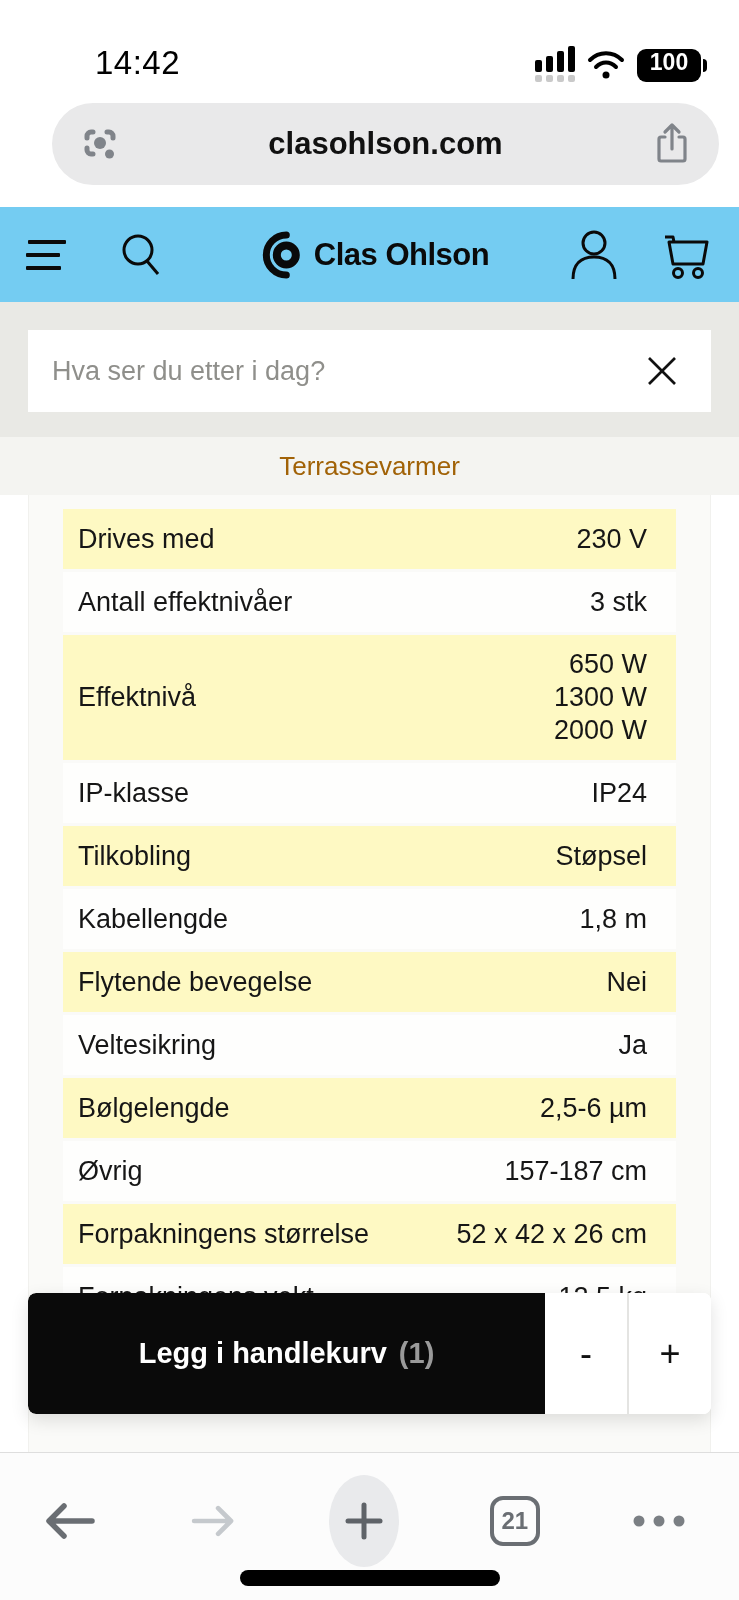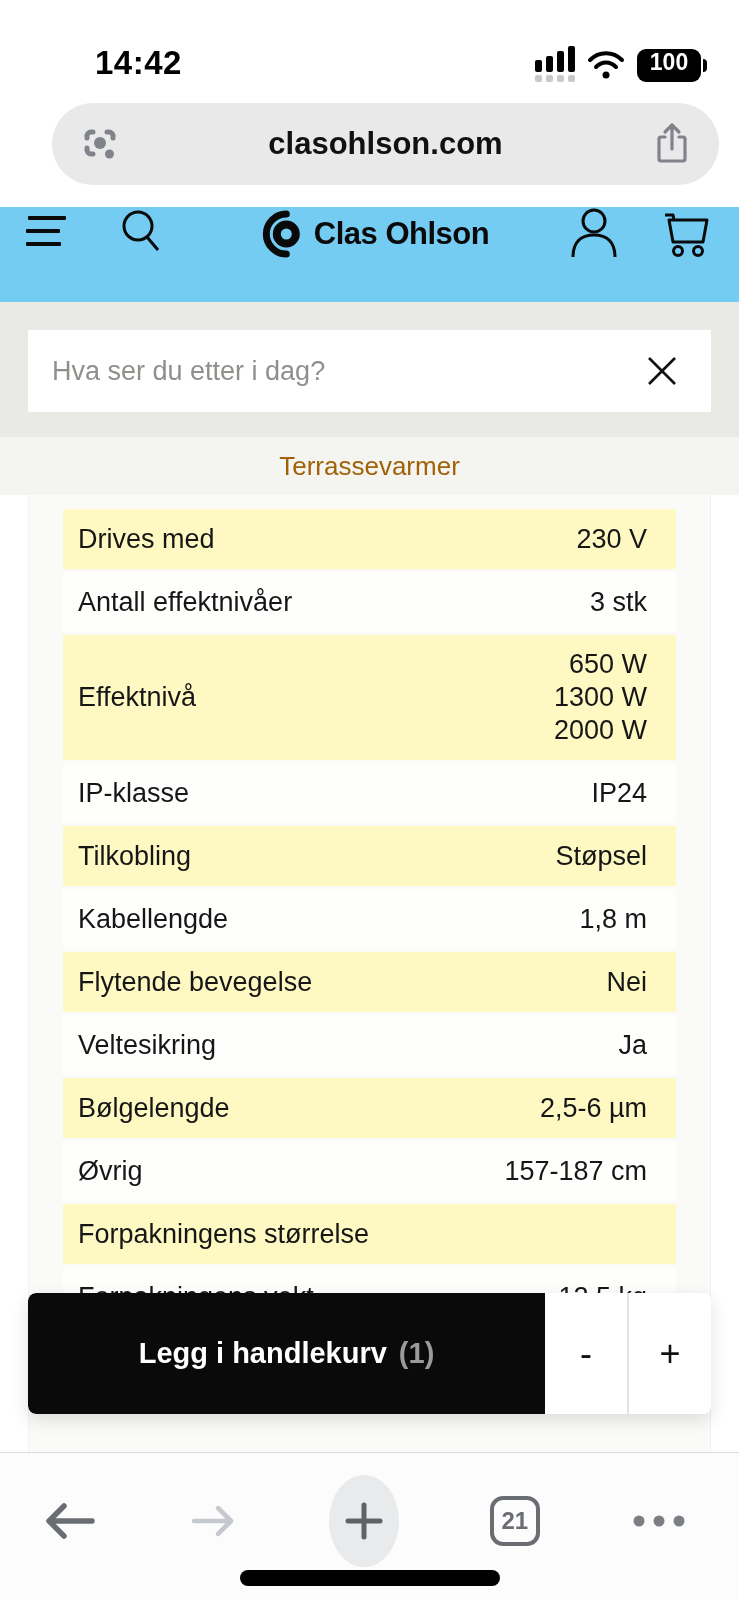--- a/index.html
+++ b/index.html
@@ -2,37 +2,37 @@
 <html><head>
 <meta charset="utf-8">
 <style>
   * { margin:0; padding:0; box-sizing:border-box; }
   html,body { background:#fff; }
   body { font-family:"Liberation Sans", sans-serif; }
   .screen { position:relative; width:739px; height:1600px; margin:0 auto; background:#fff; overflow:hidden; }
 
   
   .status-bar { position:absolute; top:0; left:0; right:0; height:90px; display:flex; align-items:flex-end; justify-content:space-between; padding:0 38px 8px 95px; }
-  .time { font-size:33px; font-weight:700; color:#000; letter-spacing:.5px; }
+  .time { font-size:33px; font-weight:400; color:#000; letter-spacing:.5px; }
   .status-icons { display:flex; align-items:center; gap:12px; }
   .signal { display:flex; align-items:flex-end; gap:4px; height:34px; }
   .signal .bar { width:7px; background:#000; border-radius:2px; }
   .signal .col { display:flex; flex-direction:column; align-items:center; gap:3px; justify-content:flex-end; }
   .signal .dot { width:7px; height:7px; background:#c9c9c9; border-radius:2px; }
   .battery { position:relative; background:#000; color:#fff; border-radius:9px; width:64px; height:33px; display:flex; align-items:flex-start; justify-content:center; font-size:23px; font-weight:700; }
   .battery:after { content:""; position:absolute; right:-6px; top:10px; width:4px; height:13px; background:#000; border-radius:0 4px 4px 0; }
 
   
   .url-row { position:absolute; top:90px; left:0; right:0; height:117px; background:#fff;margin-left:32px; }
   .url-pill { position:relative; margin:13px 20px 0; height:82px; border-radius:41px; background:#E9E9EA; display:flex; align-items:center; justify-content:space-between; padding:0 28px; }
   .url-text { position:absolute; left:0; right:0; text-align:center; font-size:31px; font-weight:600; color:#111; }
   .pill-icon { color:#80848A; z-index:1; display:flex; }
 
   
-  .blue-header { position:absolute; top:207px; left:0; right:0; height:95px; background:#74CCF2; display:flex; align-items:flex-start; justify-content:space-between; padding:0 26px; }
+  .blue-header { position:absolute; top:207px; left:0; right:0; height:95px; background:#74CCF2; display:flex; align-items:center; justify-content:space-between; padding:0 26px; }
   .bh-left { display:flex; align-items:center; gap:52px; }
   .bh-right { display:flex; align-items:center; gap:42px; }
   .hamburger { display:flex; flex-direction:column; gap:9px; cursor:pointer; }
   .hamburger i { display:block; height:4px; background:#0a0a0a; border-radius:1px; }
   .hamburger i:nth-child(1){ width:38px; margin-left:2px; }
   .hamburger i:nth-child(2){ width:34px; }
   .hamburger i:nth-child(3){ width:35px; }
   .logo { position:absolute; left:50%; transform:translateX(-50%); display:flex; align-items:center; gap:10px; }
   .logo-text { font-size:31px; font-weight:800; color:#0a0a0a; letter-spacing:-0.5px; white-space:nowrap; }
 
@@ -256,20 +256,23 @@
 
     <div class="spec-row">
       <div class="spec-label">Øvrig</div>
       <div class="spec-value">
               <div>157-187 cm</div>
             </div>
     </div>
 
     <div class="spec-row shaded">
       <div class="spec-label">Forpakningens størrelse</div>
+      <div class="spec-value">
+              <div>52 x 42 x 26 cm</div>
+            </div>
     </div>
 
     <div class="spec-row">
       <div class="spec-label">Forpakningens vekt</div>
       <div class="spec-value">
               <div>12,5 kg</div>
             </div>
     </div>
   </div>
     </div>

